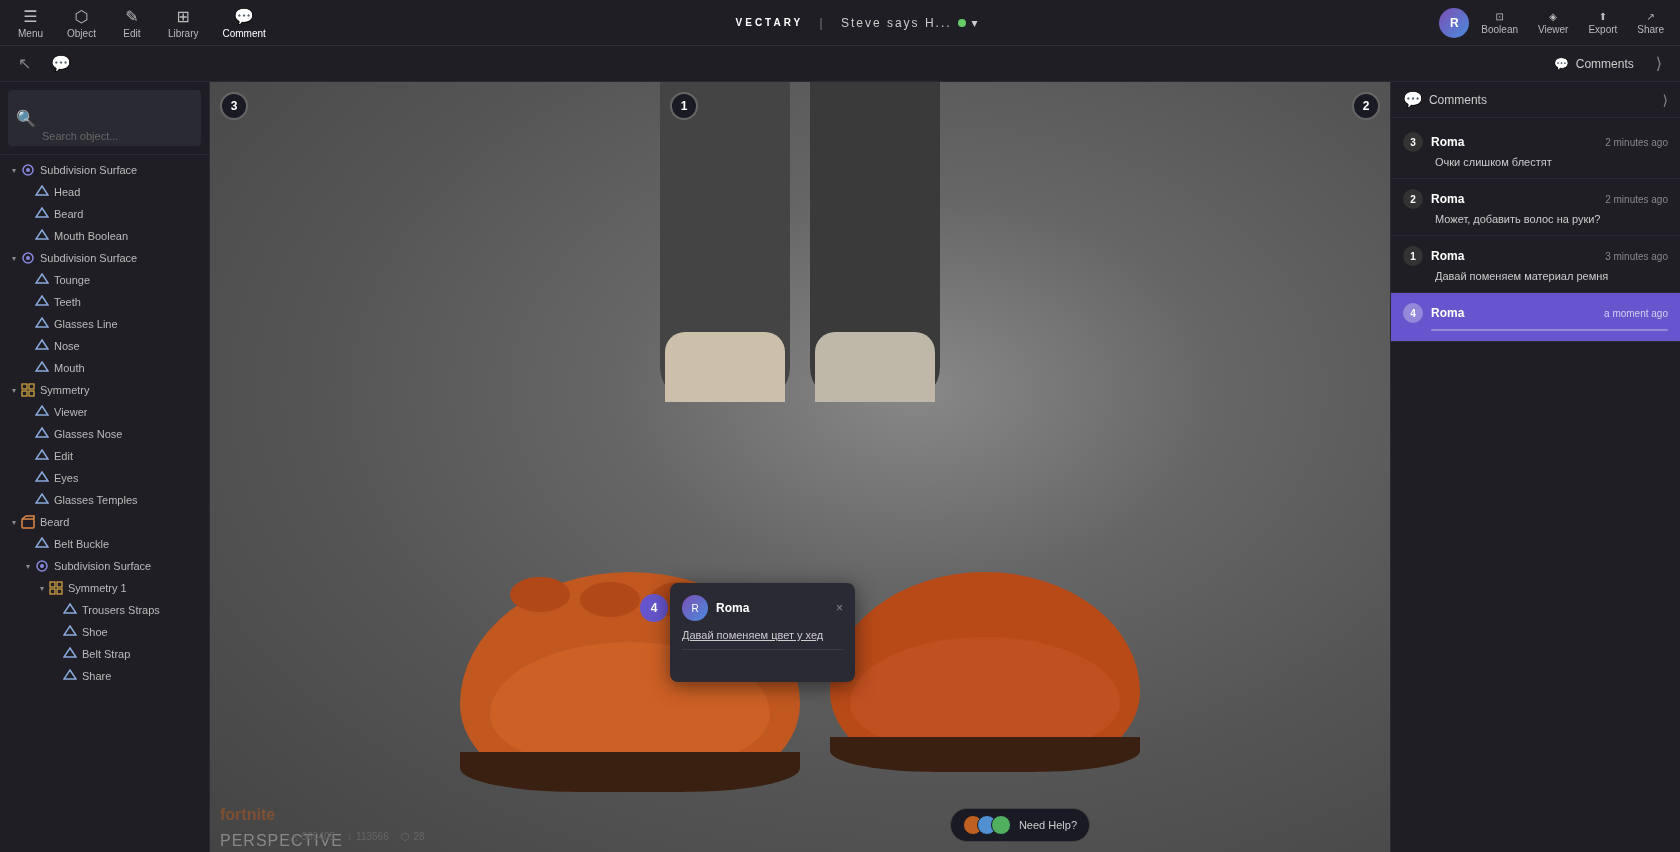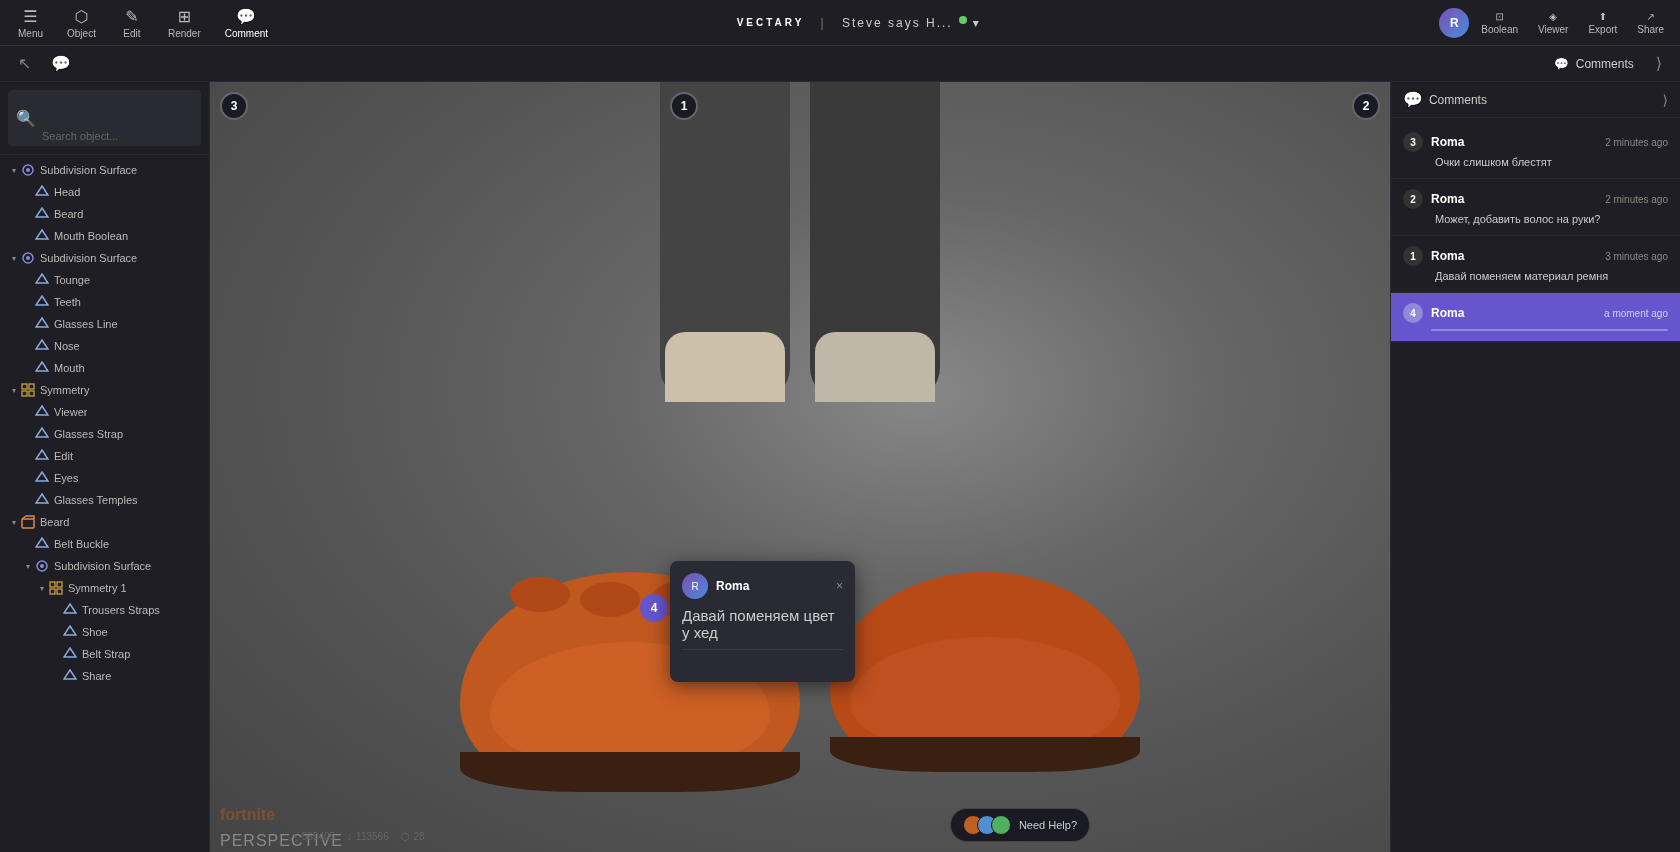--- a/index.html
+++ b/index.html
@@ -52,20 +52,21 @@
       gap: 16px;
       font-size: 13px;
       font-weight: bold;
       letter-spacing: 2px;
       color: #fff;
     }
     .topbar-brand { color: #fff; font-size: 10px; font-weight: bold; letter-spacing: 3px; }
     .topbar-divider { color: #555; }
     .project-name {
       display: flex;
+      align-items: center;
       gap: 6px;
       font-size: 12px;
       font-weight: normal;
       color: #ccc;
       cursor: pointer;
     }
     .status-dot {
       width: 8px; height: 8px;
       background: #6c6;
       border-radius: 50%;
@@ -263,21 +264,21 @@
       font-size: 12px;
     }
     .comment-popup-avatar {
       width: 26px; height: 26px;
       border-radius: 50%;
       background: linear-gradient(135deg, #7b4fb5, #4b8bdc);
       display: flex; align-items: center; justify-content: center;
       font-size: 10px; color: #fff;
     }
     .comment-popup-name { font-size: 12px; font-weight: bold; color: #fff; }
-    .comment-popup-text { font-size: 15px; color: #ccc; }
+    .comment-popup-text { font-size: 11px; color: #ccc; text-decoration: underline; }
     .comment-popup-input {
       margin-top: 8px;
       width: 100%;
       background: transparent;
       border: none;
       outline: none;
       color: #888;
       font-size: 11px;
       border-top: 1px solid #3a3a45;
       padding-top: 6px;
@@ -421,21 +422,21 @@
     <div class="topbar-btn">
       <span class="topbar-icon">⬡</span>
       <span>Object</span>
     </div>
     <div class="topbar-btn">
       <span class="topbar-icon">✎</span>
       <span>Edit</span>
     </div>
     <div class="topbar-btn">
       <span class="topbar-icon">⊞</span>
-      <span>Render</span>
+      <span>Library</span>
     </div>
     <div class="topbar-btn active">
       <span class="topbar-icon">💬</span>
       <span>Comment</span>
     </div>
   </div>
 
   <div class="topbar-center">
     <span class="topbar-brand">VECTARY</span>
     <span class="topbar-divider">|</span>
@@ -621,21 +622,21 @@
     <span class="tree-label">Viewer</span>
   </div>
         <div class="tree-item">
     <span class="tree-indent" style="width:14px;display:inline-block;"></span>
     <span class="tree-arrow"></span>
     <span class="tree-icon">
             <svg width="14" height="14" viewBox="0 0 14 14">
               <polygon points="7,1 13,10 1,10" fill="none" stroke="#88aadd" stroke-width="1.5"></polygon>
             </svg>
           </span>
-    <span class="tree-label">Glasses Strap</span>
+    <span class="tree-label">Glasses Nose</span>
   </div>
         <div class="tree-item">
     <span class="tree-indent" style="width:14px;display:inline-block;"></span>
     <span class="tree-arrow"></span>
     <span class="tree-icon">
             <svg width="14" height="14" viewBox="0 0 14 14">
               <polygon points="7,1 13,10 1,10" fill="none" stroke="#88aadd" stroke-width="1.5"></polygon>
             </svg>
           </span>
     <span class="tree-label">Edit</span>

